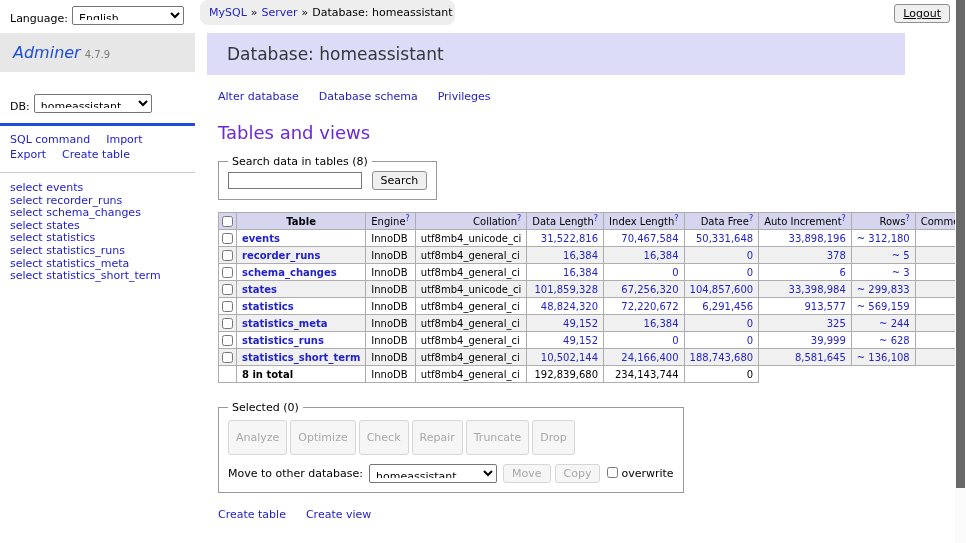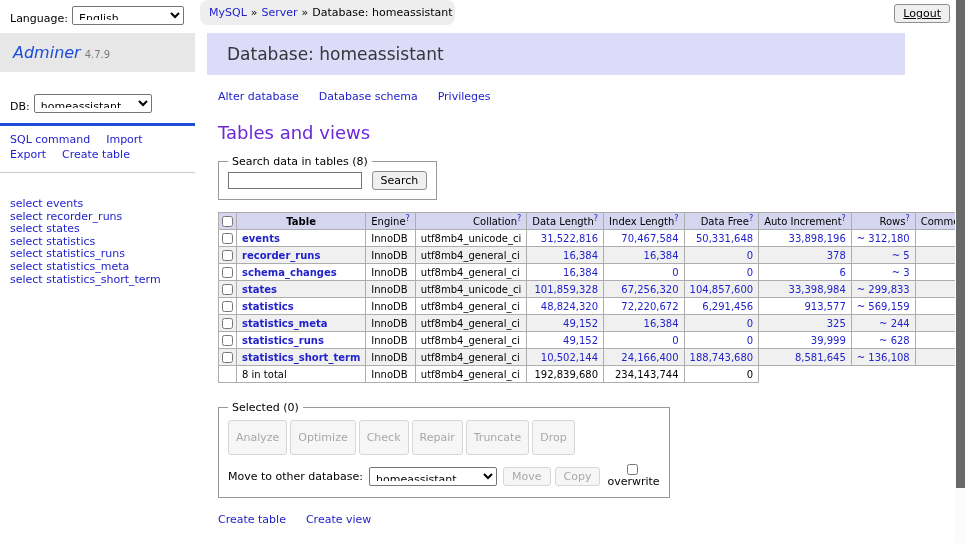--- a/index.html
+++ b/index.html
@@ -15,21 +15,21 @@
     background: #fff; height: 19px; padding: 4px 2px; }
   .logo-block { background: #e7e7e7; padding: 10px 0 10px 13px; margin-top: 2px; }
   .logo-name { font-style: italic; font-size: 16px; color: #1d4ed8; }
   .logo-ver { font-size: 10px; color: #7a7a7a; margin-left: 4px; }
   .db-row { margin: 22px 0 0 10px; white-space: nowrap; }
   .db-row select { width: 118px; margin-left: 4px; }
   .side-actions { margin-top: 10px; border-top: 3px solid #1d4ed8; border-bottom: 1px solid #ccc;
     padding: 7px 0 9px 10px; }
   .side-actions .row { margin-bottom: 2px; }
   .side-actions a { margin-right: 16px; }
-  .side-links { padding: 9px 0 0 10px; margin-top: 16px; }
+  .side-links { padding: 9px 0 0 10px; }
   .side-links a { display: block; line-height: 12.6px; }
 
   
   .breadcrumb-bar { position: absolute; left: 200px; top: 0; background: #eeeeee;
     padding: 6px 2px 6px 9px; white-space: nowrap; border-radius: 8px; }
   .breadcrumb-bar .sep { color: #000; margin: 0 4px; }
   .logout-btn { position: absolute; top: 4px; right: 16px; text-decoration: underline; }
   .btn { font-family: inherit; font-size: 11px; color: #000; background: #efefef;
     border: 1px solid #8f8f8f; border-radius: 3px; padding: 2px 8px; cursor: pointer; }
   .btn.disabled { color: #a8a8a8; background: #f6f6f6; border-color: #d6d6d6; cursor: default; }
@@ -55,33 +55,33 @@
     height: 17px; }
   .tables thead th { background: #d5d5f0; font-weight: 400; text-align: right; }
   .tables thead th.col-table { font-weight: bold; text-align: center; }
   .tables tbody tr:nth-child(even) { background: #f0f0f0; }
   .tables .check { width: 20px; text-align: center; padding: 1px 3px; }
   .tables input[type="checkbox"] { width: 11px; height: 11px; margin: 0; vertical-align: middle; }
   .tables .num { text-align: right; }
   .tbl-name { font-weight: bold; }
   sup.help { font-size: 8px; color: #2222cc; vertical-align: super; line-height: 0; }
   .tables tr.total { background: #fff !important; }
-  .tables tr.total th { text-align: left; font-weight: normal; background: #fff; }
+  .tables tr.total th { text-align: left; font-weight: bold; background: #fff; }
   .tables tr.total td.blank { border: none; background: #fff; }
   .col-table { width: 112px; } .col-engine { width: 44px; } .col-collation { width: 98px; }
   .col-dlen { width: 68px; } .col-ilen { width: 72px; } .col-dfree { width: 64px; }
   .col-auto { width: 80px; } .col-rows { width: 58px; } .col-comment { width: 54px; }
 
   .selected-fs { margin-top: 18px; min-width: 392px; }
   .selected-fs .btns { margin-top: 3px; }
   .selected-fs .btns .btn { margin-right: 3px; padding: 10px 7px; }
   .move-row { margin-top: 9px; display: flex; align-items: center; }
   .move-row select { width: 128px; margin: 0 6px; }
   .move-row .btn { margin-right: 4px; }
-  .move-row label { display: inline-flex; align-items: center; margin-left: 3px; flex-direction: column; }
+  .move-row label { display: inline-flex; align-items: flex-start; margin-left: 3px; }
   .move-row input[type="checkbox"] { width: 11px; height: 11px; margin-right: 3px; }
 
   
   .scrollbar { position: absolute; right: 0; top: 0; width: 11px; height: 543px;
     background: #fbfbfb; }
   .scrollbar .thumb { position: absolute; top: 0; left: 1px; width: 9px; height: 488px;
     background: #696969; }
 </style>
 </head>
 <body>
@@ -96,20 +96,21 @@
   <div class="db-row">
     <span>DB:</span><select><option>homeassistant</option></select>
   </div>
   <div class="side-actions">
     <div class="row"><a class="lnk">SQL command</a><a class="lnk">Import</a></div>
     <div class="row"><a class="lnk">Export</a><a class="lnk">Create table</a></div>
   </div>
   <div class="side-links">
       <a class="lnk" style="display: block;">select events</a>
       <a class="lnk" style="display: block;">select recorder_runs</a>
+      <a class="lnk" style="display: block;">select schema_changes</a>
       <a class="lnk" style="display: block;">select states</a>
       <a class="lnk" style="display: block;">select statistics</a>
       <a class="lnk" style="display: block;">select statistics_runs</a>
       <a class="lnk" style="display: block;">select statistics_meta</a>
       <a class="lnk" style="display: block;">select statistics_short_term</a>
     </div>
 </div>
 
 <div class="breadcrumb-bar"><a class="lnk">MySQL</a><span class="sep">»</span><a class="lnk">Server</a><span class="sep">»</span><span>Database: homeassistant</span></div>
 <button class="btn logout-btn">Logout</button>

